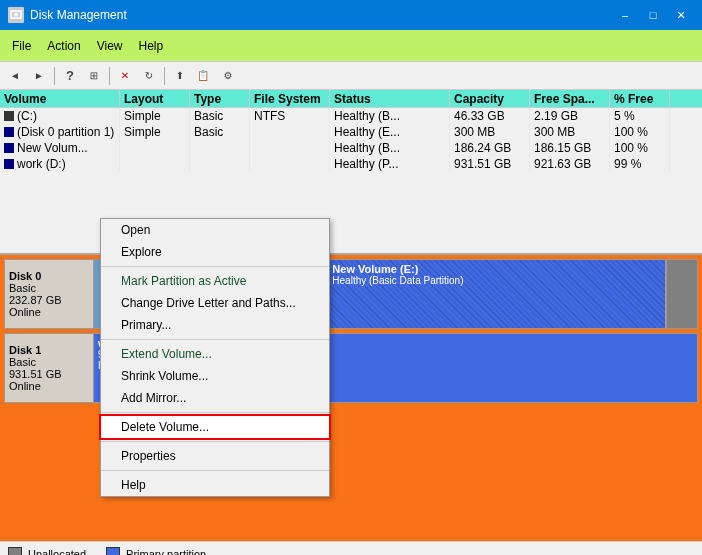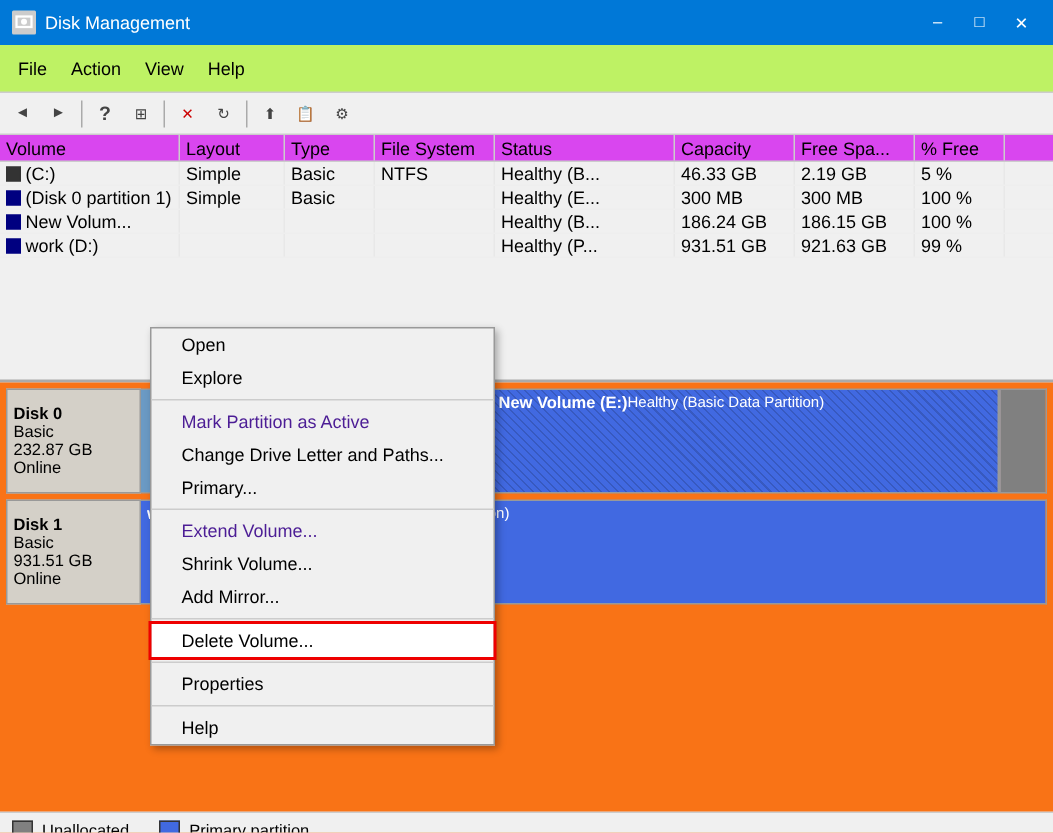--- a/index.html
+++ b/index.html
@@ -93,23 +93,23 @@
       height: calc(555px - 30px - 22px - 28px - 24px);
     }
     
     .table-area {
       flex: 0 0 165px;
       overflow: hidden;
       border-bottom: 2px solid #aaa;
     }
     .table-header {
       display: flex;
-      background: #d946ef;
+      background: #5eead4;
       border-bottom: 1px solid #ccc;
-      font-weight: normal;
+      font-weight: bold;
       height: 18px;
       align-items: center;
     }
     .table-header-cell {
       padding: 0 4px;
       border-right: 1px solid #ccc;
       height: 100%;
       display: flex;
       align-items: center;
       white-space: nowrap;
@@ -166,21 +166,21 @@
     .disk-label strong { font-weight: bold; }
     .disk-partitions {
       flex: 1;
       display: flex;
       border: 1px solid #999;
       border-left: none;
       overflow: hidden;
     }
     .partition {
       display: flex;
-      flex-direction: row;
+      flex-direction: column;
       justify-content: flex-start;
       padding: 3px 4px;
       border-right: 2px solid #999;
       font-size: 10px;
       cursor: pointer;
       position: relative;
     }
     .partition:last-child { border-right: none; }
     .partition.system-reserved {
       background: #6b9ac4;
@@ -256,21 +256,21 @@
       border: 1px solid #999;
       box-shadow: 2px 2px 5px rgba(0,0,0,0.3);
       z-index: 100;
       font-size: 12px;
     }
     .context-menu-item {
       padding: 4px 20px;
       cursor: pointer;
       white-space: nowrap;
     }
-    .context-menu-item.disabled { color: #4c1d95; cursor: default; }
+    .context-menu-item.disabled { color: #14532d; cursor: default; }
     .context-menu-item.highlighted {
       background: #fff;
       outline: 2px solid #e00;
       color: #000;
       font-weight: normal;
     }
     .context-menu-separator {
       height: 1px;
       background: #ccc;
       margin: 3px 0;

